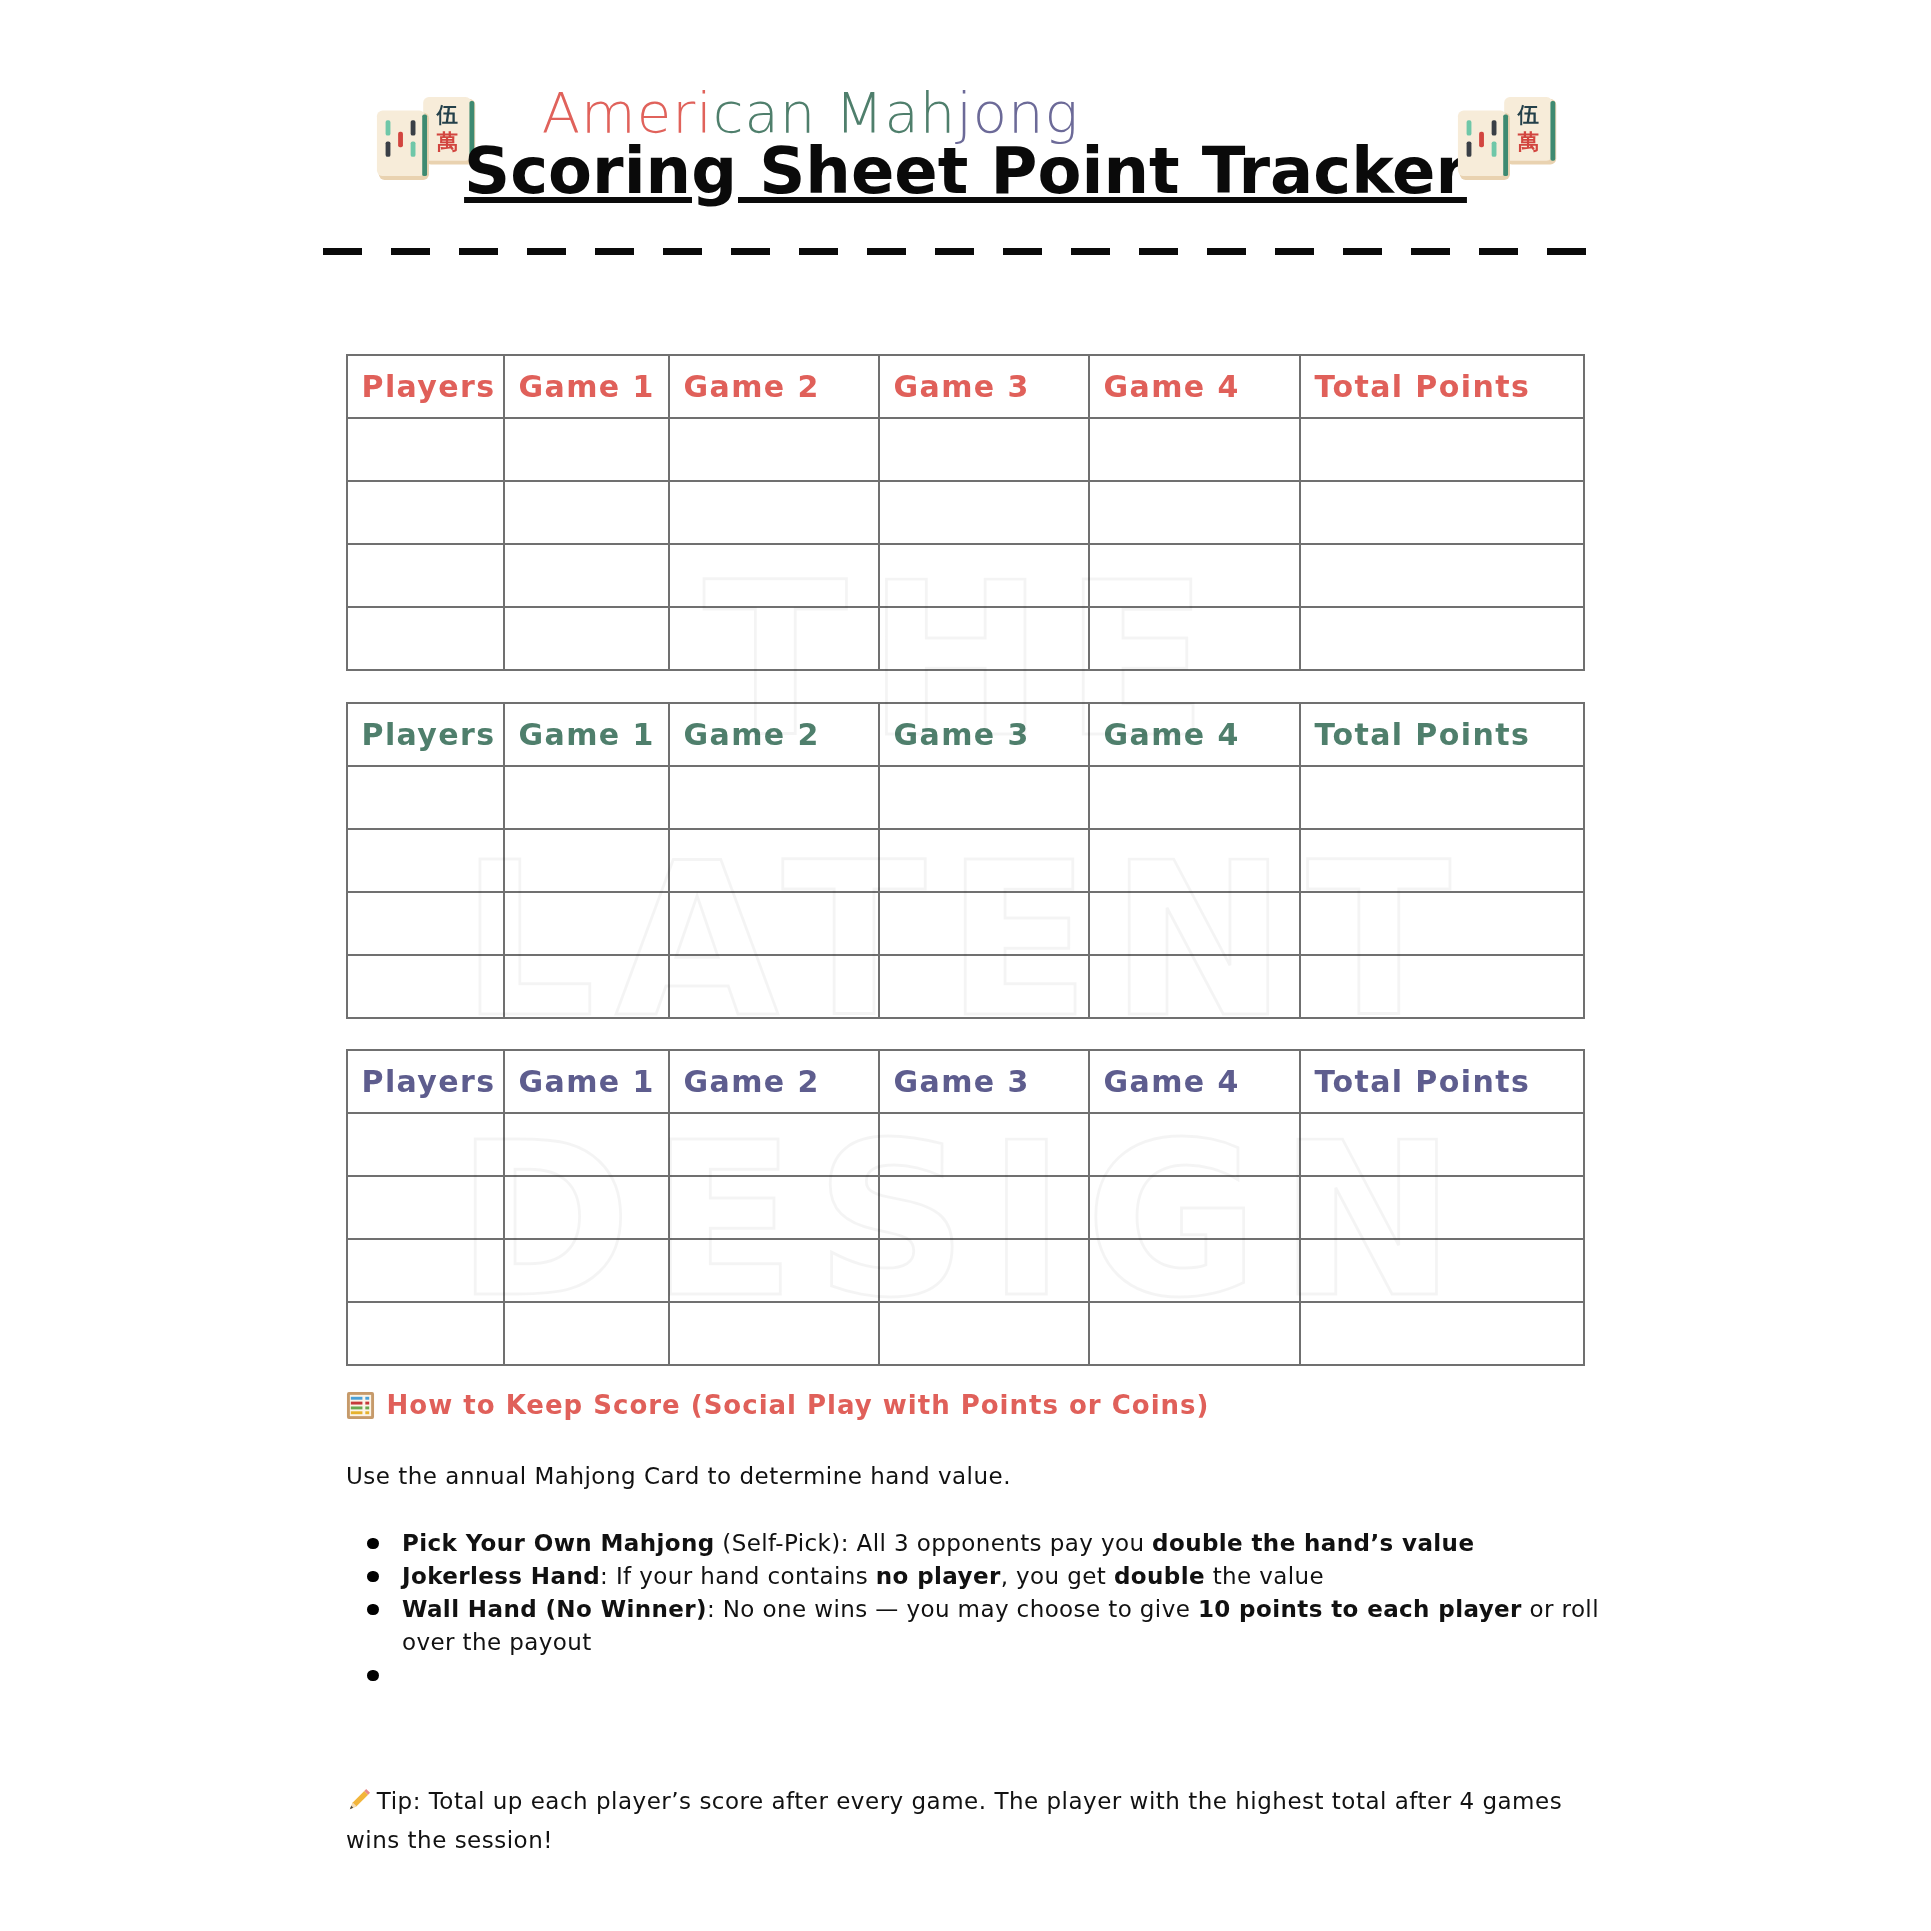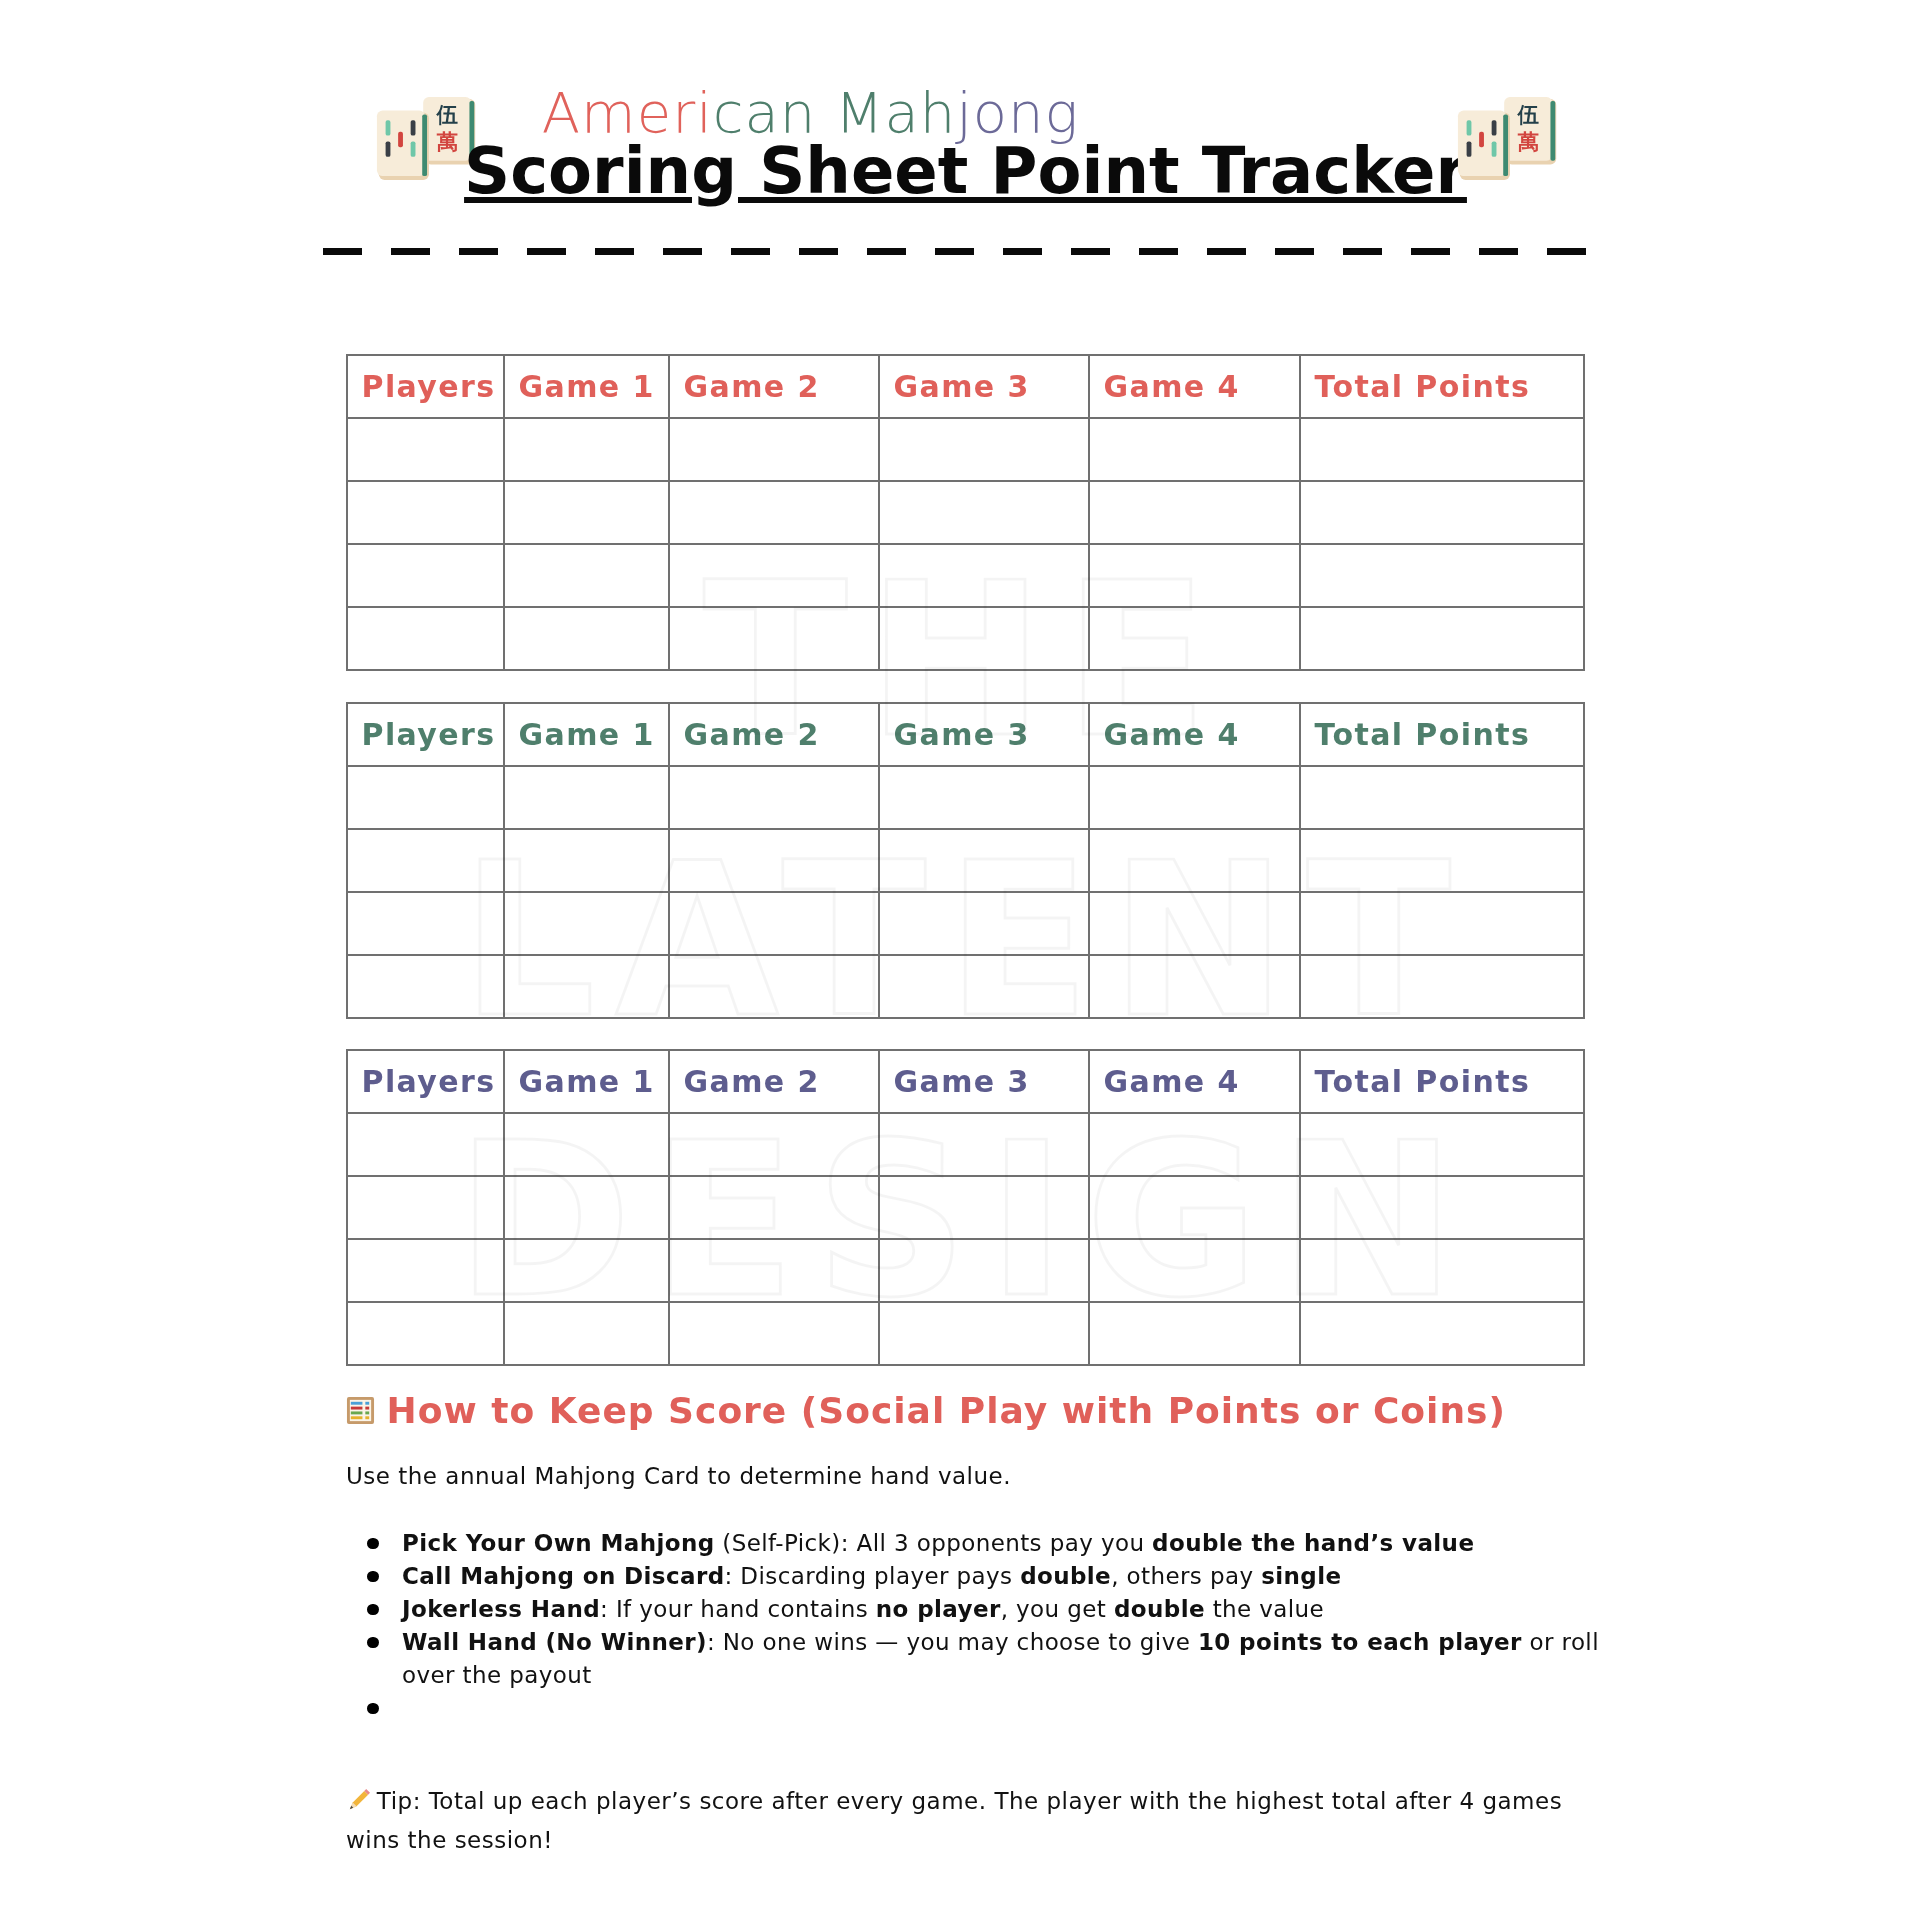--- a/index.html
+++ b/index.html
@@ -55,21 +55,21 @@
   .score-table col.c0 { width: 157px; }
   .score-table col.c1 { width: 165px; }
   .score-table col.c2 { width: 210px; }
   .score-table col.c3 { width: 210px; }
   .score-table col.c4 { width: 211px; }
   .score-table col.c5 { width: 284px; }
 
   
   .howto-heading {
     position: absolute; left: 346px; top: 1390px; display: flex; align-items: center;
-    font-family: "DejaVu Sans", sans-serif; font-weight: 700; font-size: 36px; color: #e0605a; letter-spacing: 1px;
+    font-family: "DejaVu Sans", sans-serif; font-weight: 700; font-size: 26px; color: #e0605a; letter-spacing: 1px;
   }
   .abacus { width: 29px; height: 29px; margin-right: 11.6px; }
   .intro {
     position: absolute; left: 346px; top: 1463px; font-size: 23px; letter-spacing: 0.5px; color: #111;
   }
   .rules { position: absolute; left: 367px; top: 1527px; width: 1236px; list-style: none; }
   .rules li {
     position: relative; padding-left: 35px; font-size: 23px; line-height: 33px; letter-spacing: 0.4px; color: #111;
   }
   .rules li .dot {
@@ -307,21 +307,20 @@
     <rect x="5" y="21" width="12" height="3" fill="#e6b22e"></rect>
       <rect x="20" y="21" width="4" height="3" fill="#e6b22e"></rect>
   </svg>
   <span>How to Keep Score (Social Play with Points or Coins)</span>
 </div>
 
 <div class="intro">Use the annual Mahjong Card to determine hand value.</div>
 
 <ul class="rules" id="rules-list">
     <li><span class="dot"></span><b>Pick Your Own Mahjong</b><span> (Self-Pick): All 3 opponents pay you </span><b>double the hand’s value</b></li>
-    <li><span class="dot"></span><b>Call Mahjong on Discard</b><span>: Discarding player pays </span><b>double</b><span>, others pay </span><b>single</b></li>
     <li><span class="dot"></span><b>Jokerless Hand</b><span>: If your hand contains </span><b>no player</b><span>, you get </span><b>double</b><span> the value</span></li>
     <li><span class="dot"></span><b>Wall Hand (No Winner)</b><span>: No one wins — you may choose to give </span><b>10 points to each player</b><span> or roll over the payout</span></li>
     <li><span class="dot"></span></li>
   </ul>
 
 <div class="tip">
   <svg class="pencil" viewBox="0 0 26 26">
     <polygon points="4,22 7,15 19,3 23,7 11,19" fill="#f2b53b"></polygon>
     <polygon points="19,3 23,7 25,5 21,1" fill="#e98a8a"></polygon>
     <polygon points="4,22 7,15 11,19" fill="#f3dcb8"></polygon>

